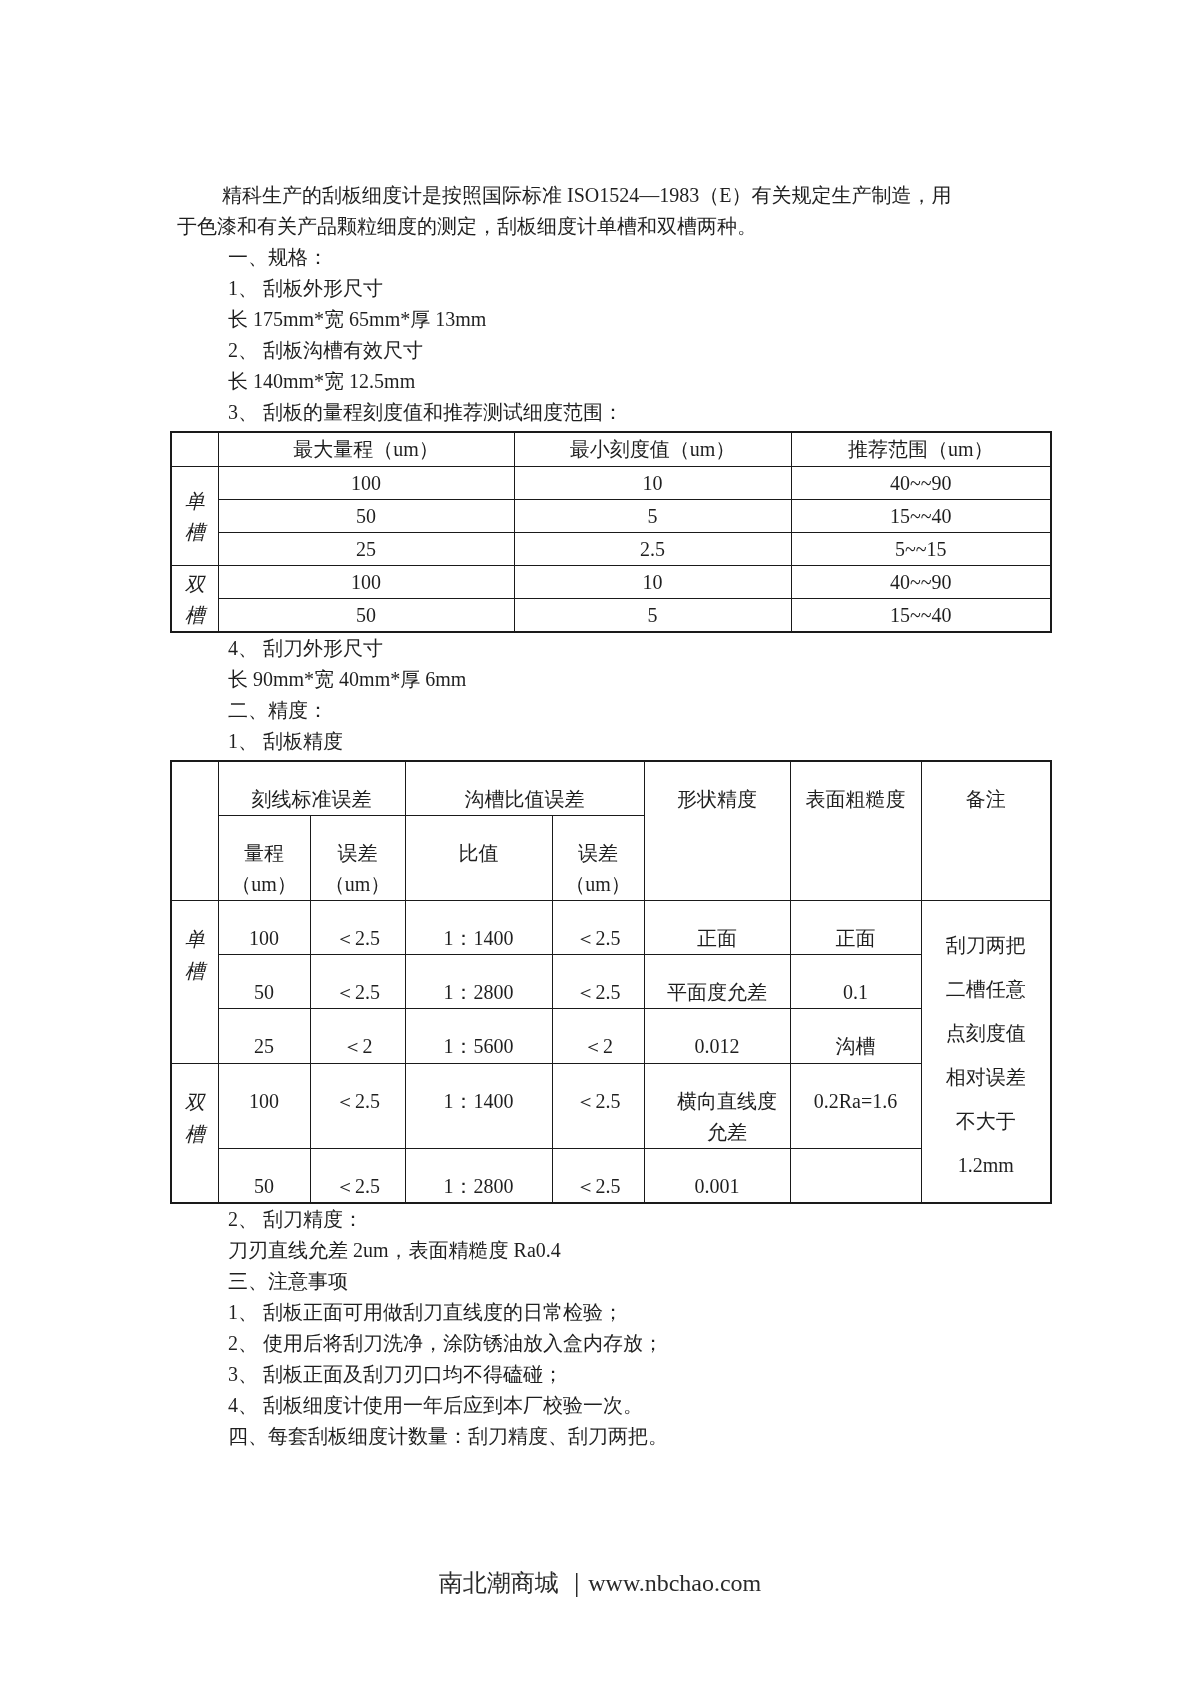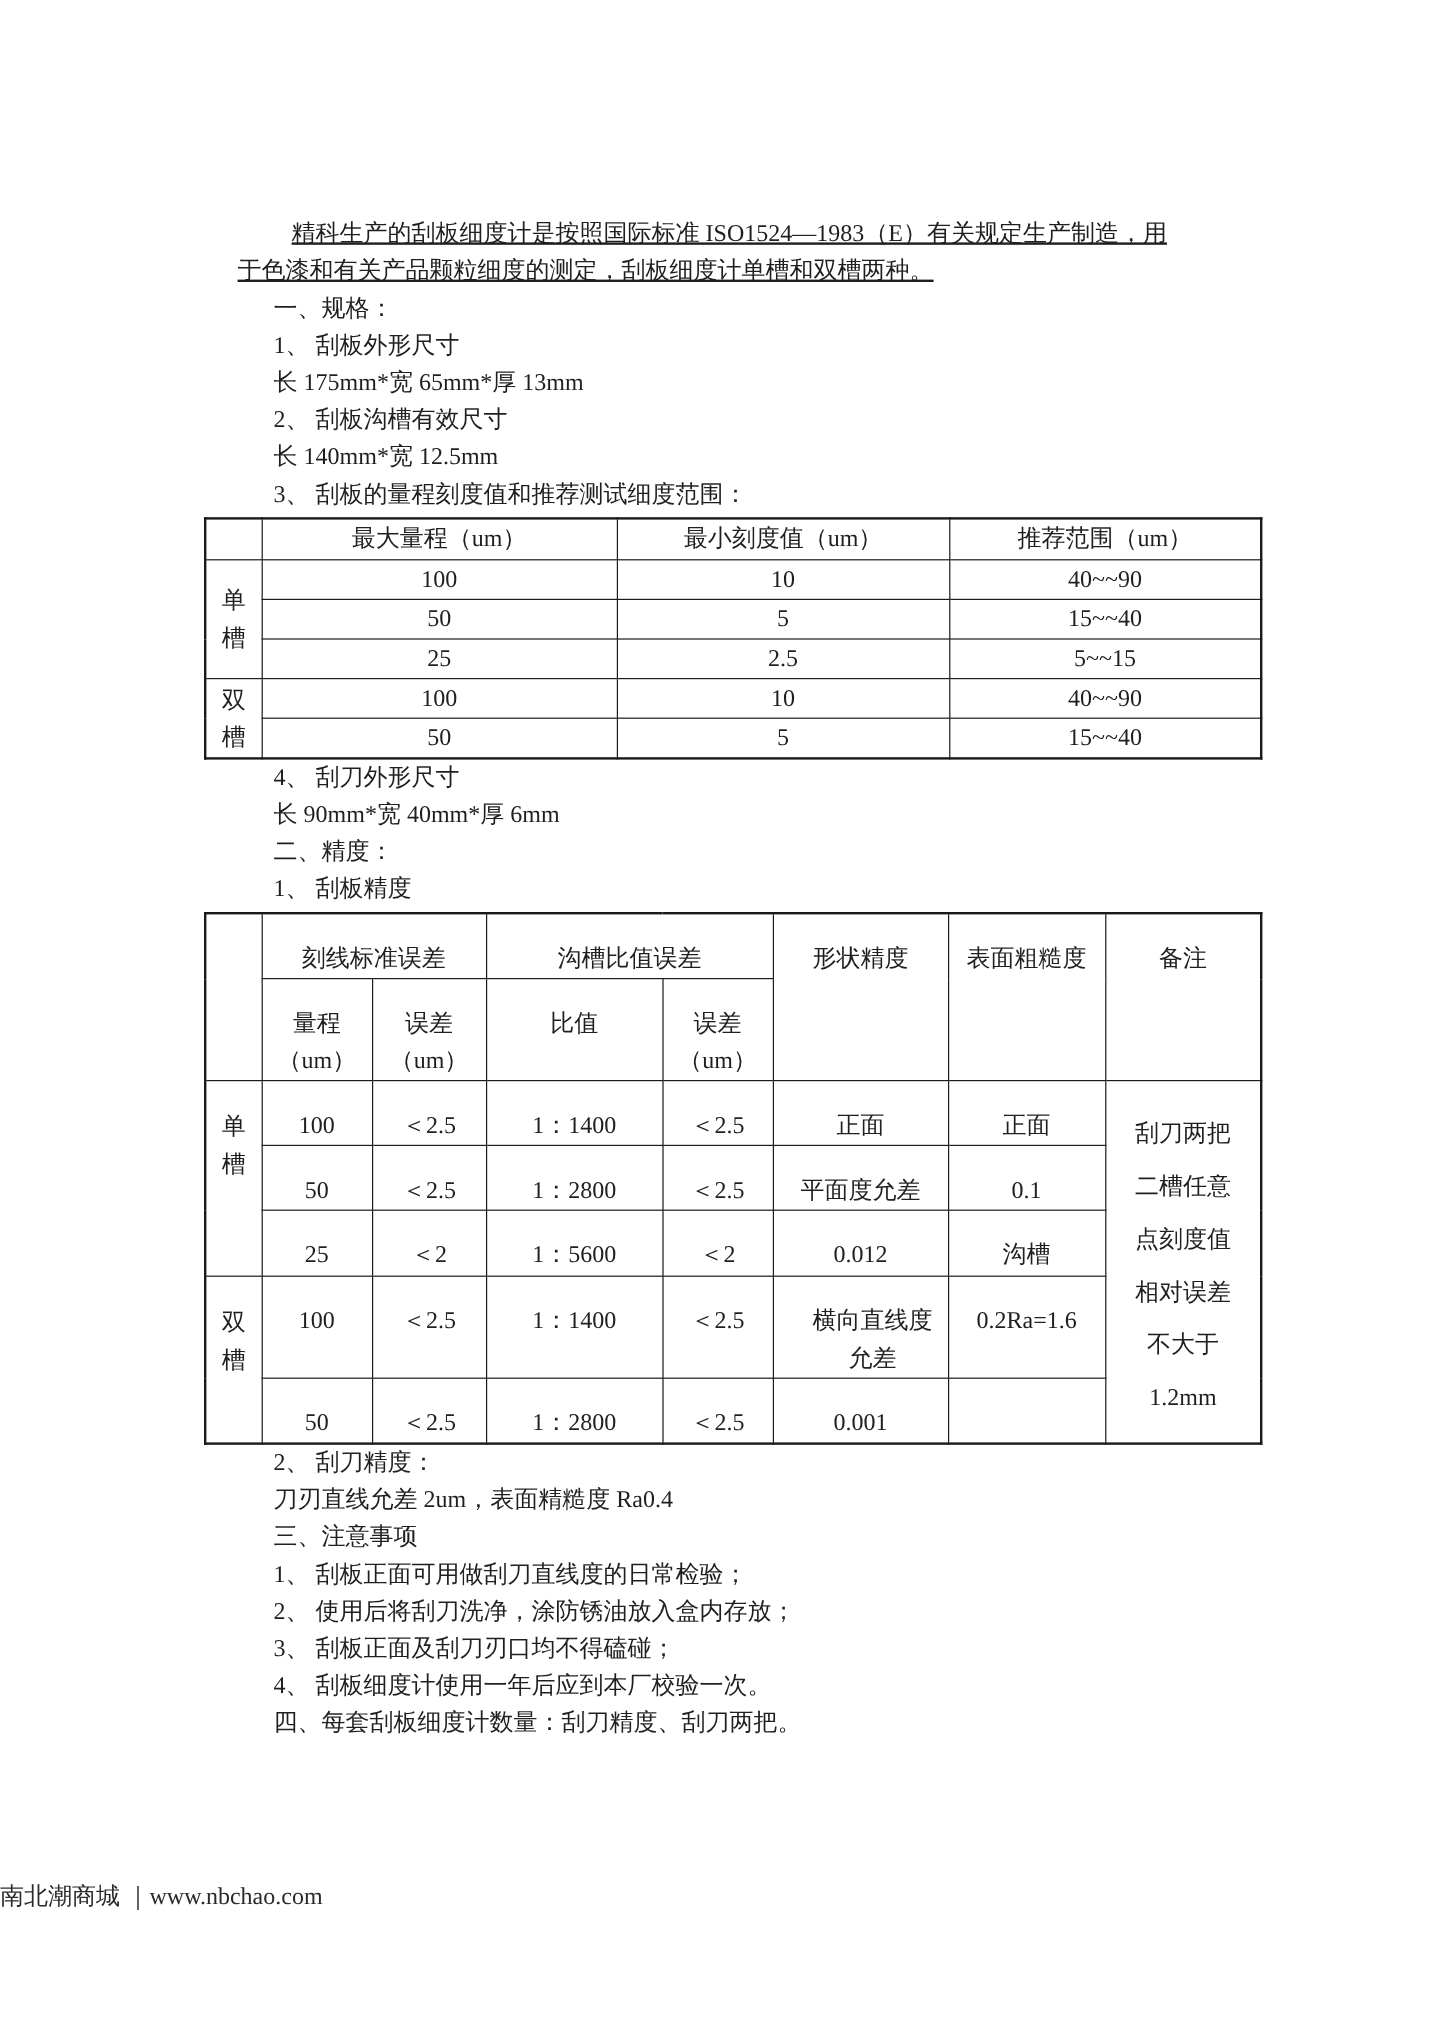--- a/index.html
+++ b/index.html
@@ -4,39 +4,39 @@
 <style>
   html,body{margin:0;padding:0;}
   body{
     width:1200px;height:1697px;background:#ffffff;overflow:hidden;
     font-family:"Liberation Serif","DejaVu Serif",serif;
     color:#1f1f1f;
   }
   .page{position:relative;width:1200px;height:1697px;background:#fff;}
   .content{position:absolute;left:170px;top:180px;width:880px;font-size:20px;line-height:31px;}
   p{margin:0;}
-  .intro{margin-left:28px;text-indent:45px;width:792px;text-decoration:underline;}
+  .intro{margin-left:7px;text-indent:45px;width:792px;}
   .line{margin-left:13px;text-indent:45px;white-space:nowrap;}
   table{border-collapse:collapse;table-layout:fixed;margin:3px 0 0 0;}
   table,td{border:1px solid #1a1a1a;}
   table{border-width:2px;}
   td{padding:0 4px;text-align:center;font-size:20px;line-height:31px;overflow:hidden;}
   
   .t1{width:880px;padding-left:40px;}
   .t1 td{vertical-align:middle;height:32px;}
   .t1 .hrow td{height:33px;}
   
   .t2{width:880px;}
   .t2 td{vertical-align:top;padding-top:22px;}
   .glabel{vertical-align:top;padding-top:2px;}
-  .stack{display:inline-block;width:1.15em;word-break:break-all;text-align:center;line-height:32px;}
+  .stack{display:inline-block;width:1.15em;word-break:break-all;text-align:center;line-height:32px;font-style:italic;}
   .t1 .stack{line-height:31px;}
   .notecell{line-height:44px;padding-top:2px;}
   .w5{display:inline-block;max-width:5.4em;margin-left:20px;}
-  .footer{position:absolute;left:0;top:1567px;width:1200px;text-align:left;font-size:20px;color:#2a2a2a;}
+  .footer{position:absolute;left:0;top:1567px;width:1200px;text-align:center;font-size:24px;color:#2a2a2a;}
 </style>
 </head>
 <body>
 
 <div class="page">
   <div class="content">
 
     <p class="intro">精科生产的刮板细度计是按照国际标准 ISO1524—1983（E）有关规定生产制造，用于色漆和有关产品颗粒细度的测定，刮板细度计单槽和双槽两种。</p>
 
     <p class="line">一、规格：</p>

